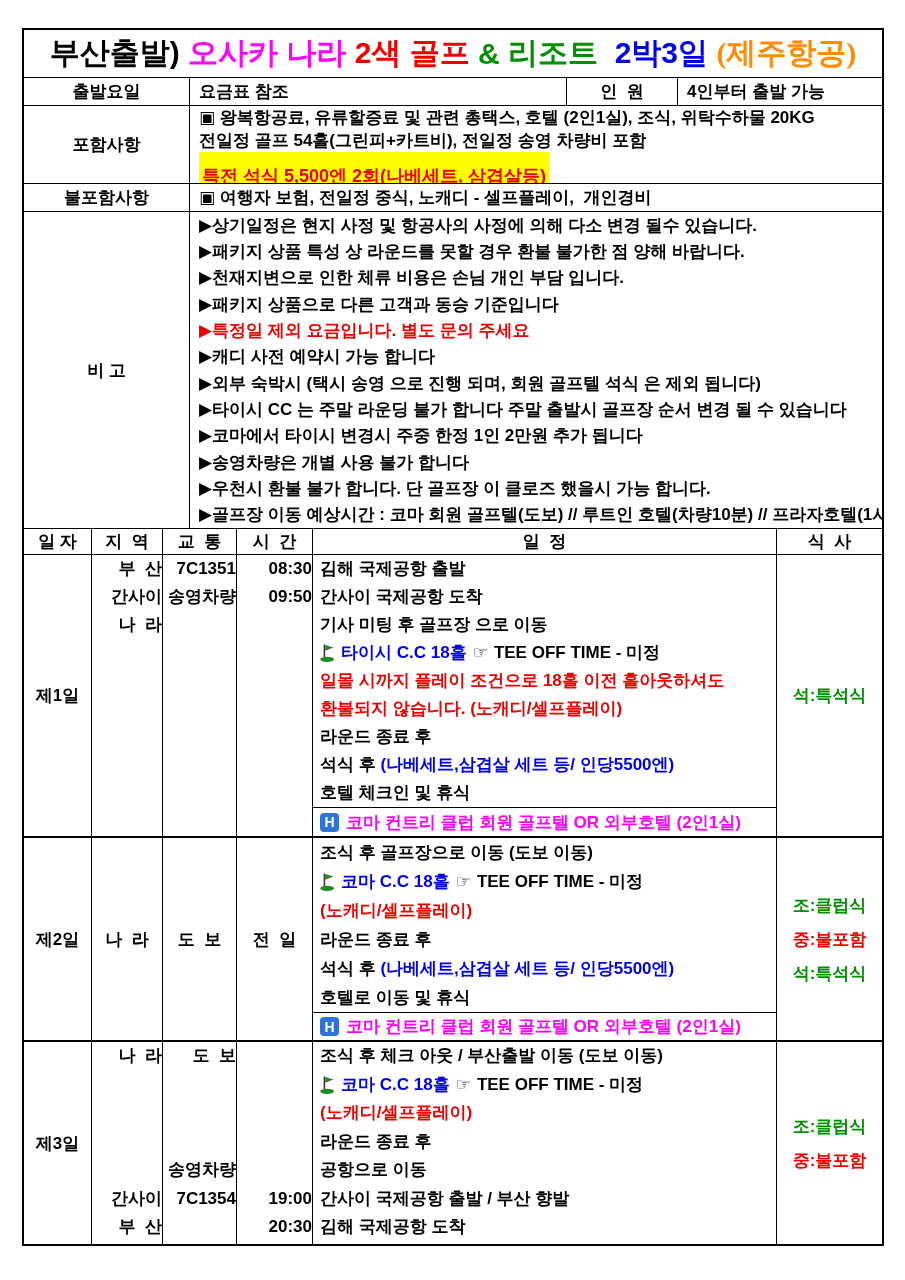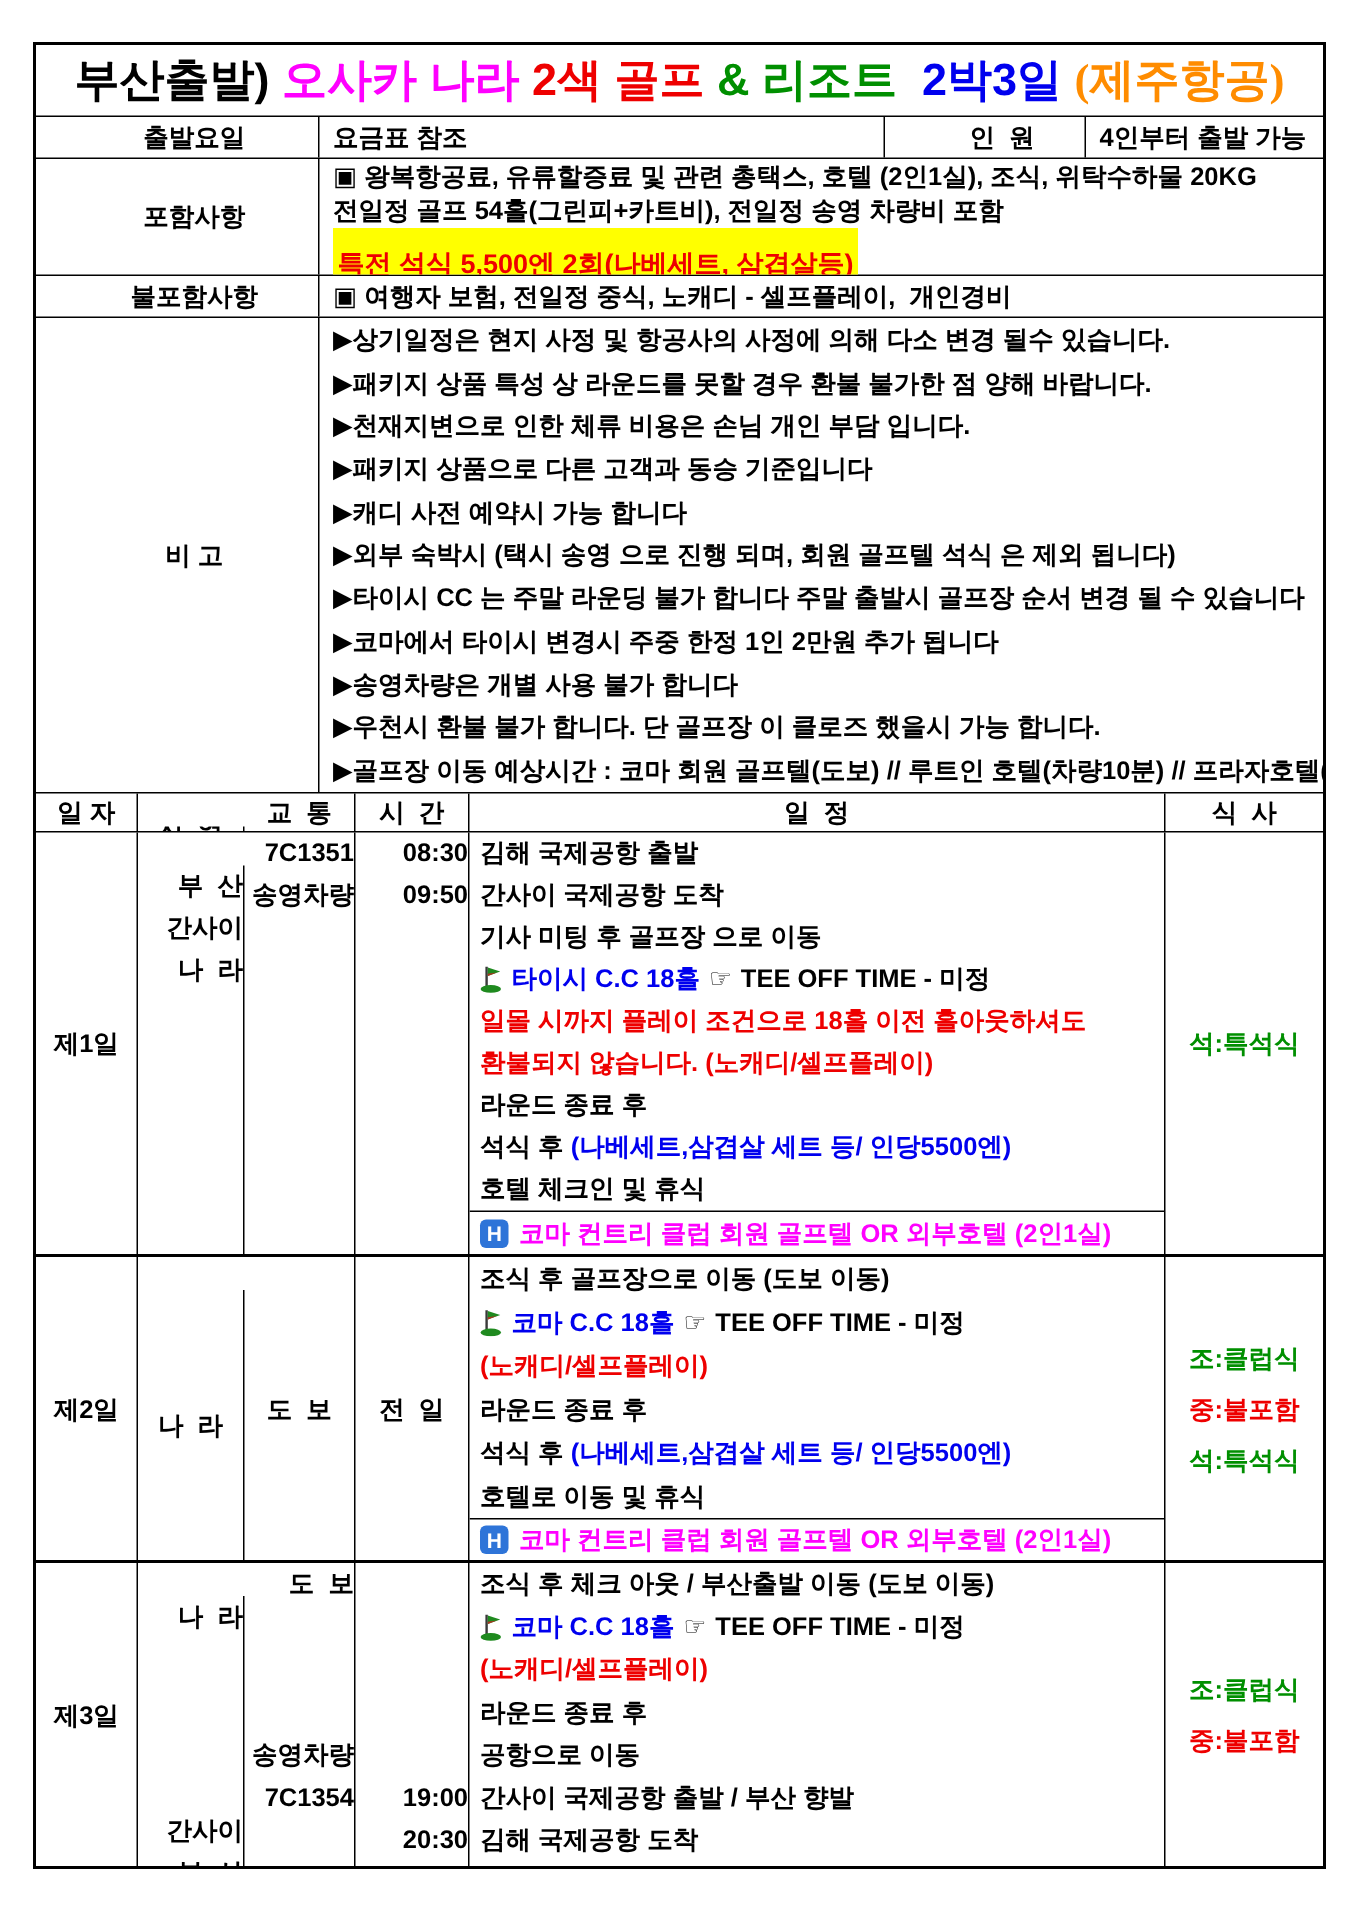--- a/index.html
+++ b/index.html
@@ -4,21 +4,21 @@
 <style>
   html,body{margin:0;padding:0;background:#fff;}
   .page{position:relative;width:905px;height:1280px;background:#fff;
         font-family:"Liberation Sans","DejaVu Sans",sans-serif;font-weight:700;color:#000;}
   .doc{position:absolute;left:22px;top:28px;width:862px;height:1218px;
        border:2px solid #000;box-sizing:border-box;display:flex;flex-direction:column;}
   .doc *,.doc{box-sizing:border-box;}
   .row{display:flex;border-bottom:1.5px solid #000;flex-shrink:0;}
   .cell{border-right:1.5px solid #000;overflow:hidden;}
   .cell:last-child{border-right:none;}
-  .lbl{display:flex;align-items:center;justify-content:center;font-size:17px;white-space:pre;margin-left:23px;}
+  .lbl{display:flex;align-items:center;justify-content:center;font-size:17px;white-space:pre;}
   
   .title-row{height:48px;display:flex;align-items:center;justify-content:center;
              border-bottom:1.5px solid #000;font-size:30px;white-space:pre;flex-shrink:0;}
   .title-row span{white-space:pre;}
   
   .r-dep{height:28px;font-size:17px;}
   .c-lab{width:166px;}
   .c-depval{width:377px;display:flex;align-items:center;padding-left:9px;}
   .c-pax{width:111px;}
   .c-paxval{flex:1;display:flex;align-items:center;padding-left:9px;}
@@ -27,21 +27,21 @@
   .inc-line{white-space:pre;}
   .hl{display:inline-block;background:#FFFF00;color:#EE0000;font-size:18px;padding:12px 3px;}
   .r-exc{height:28px;}
   .exc-body{flex:1;display:flex;align-items:center;padding-left:9px;font-size:17px;white-space:pre;}
   .r-rem{height:317px;}
   .rem-body{flex:1;display:flex;flex-direction:column;justify-content:space-around;padding-left:9px;font-size:17px;}
   .rem-line{white-space:pre;}
   
   .r-hdr{height:26px;font-size:17px;}
   .hcell{display:flex;align-items:center;justify-content:center;white-space:pre;}
-  .w-day{width:68px;}.w-reg{width:71px;margin-top:22px;}.w-tra{width:74px;}.w-tim{width:76px;}
+  .w-day{width:68px;}.w-reg{width:71px;}.w-tra{width:74px;}.w-tim{width:76px;}
   .w-sch{width:464px;}.w-meal{flex:1;}
   .dayrow{display:flex;border-bottom:2px solid #000;flex-shrink:0;font-size:17px;}
   .dayrow.last{border-bottom:none;flex:1;}
   .day1{--lh:28px;}.day2{--lh:29px;}.day3{--lh:28.5px;}
   .linescol{position:relative;}
   .slot{position:absolute;left:0;right:0;height:var(--lh);line-height:var(--lh);
         text-align:right;white-space:pre;}
   .vcenter{display:flex;align-items:center;justify-content:center;white-space:pre;}
   .schcol{display:flex;flex-direction:column;}
   .sline{height:var(--lh);line-height:var(--lh);padding-left:7px;white-space:pre;display:flex;align-items:center;}
@@ -87,20 +87,21 @@
     <div class="cell exc-body">▣ 여행자 보험, 전일정 중식, 노캐디 - 셀프플레이,  개인경비</div>
   </div>
 
   <div class="row r-rem">
     <div class="cell c-lab lbl">비 고</div>
     <div class="cell rem-body">
       <div class="rem-line">▶상기일정은 현지 사정 및 항공사의 사정에 의해 다소 변경 될수 있습니다.</div>
       <div class="rem-line">▶패키지 상품 특성 상 라운드를 못할 경우 환불 불가한 점 양해 바랍니다.</div>
       <div class="rem-line">▶천재지변으로 인한 체류 비용은 손님 개인 부담 입니다.</div>
       <div class="rem-line">▶패키지 상품으로 다른 고객과 동승 기준입니다</div>
+      <div class="rem-line red">▶특정일 제외 요금입니다. 별도 문의 주세요</div>
       <div class="rem-line">▶캐디 사전 예약시 가능 합니다</div>
       <div class="rem-line">▶외부 숙박시 (택시 송영 으로 진행 되며, 회원 골프텔 석식 은 제외 됩니다)</div>
       <div class="rem-line">▶타이시 CC 는 주말 라운딩 불가 합니다 주말 출발시 골프장 순서 변경 될 수 있습니다</div>
       <div class="rem-line">▶코마에서 타이시 변경시 주중 한정 1인 2만원 추가 됩니다</div>
       <div class="rem-line">▶송영차량은 개별 사용 불가 합니다</div>
       <div class="rem-line">▶우천시 환불 불가 합니다. 단 골프장 이 클로즈 했을시 가능 합니다.</div>
       <div class="rem-line">▶골프장 이동 예상시간 : 코마 회원 골프텔(도보) // 루트인 호텔(차량10분) // 프라자호텔(1시간)</div>
     </div>
   </div>
 

